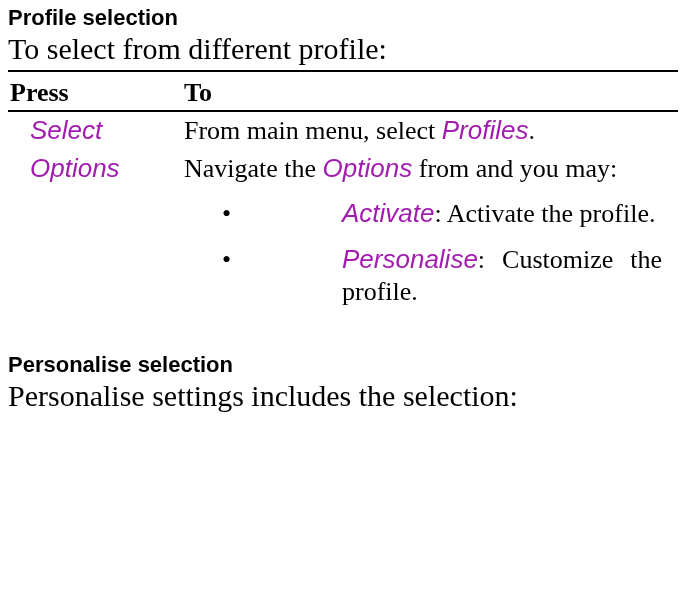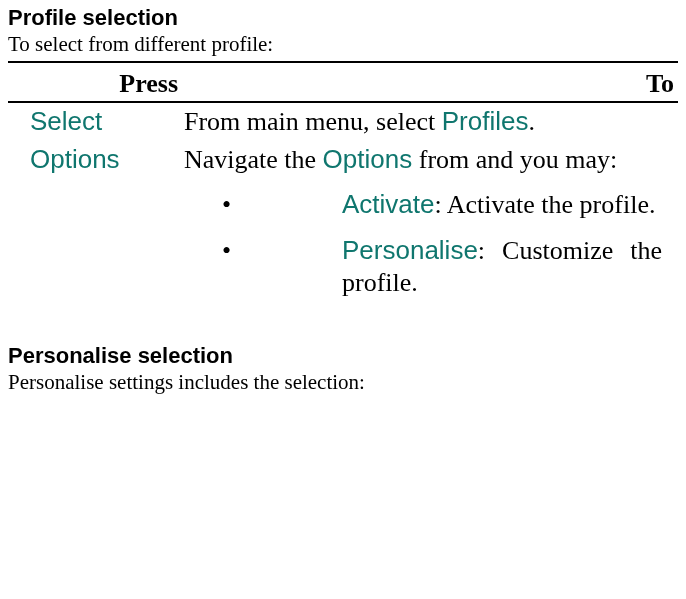--- a/index.html
+++ b/index.html
@@ -13,34 +13,34 @@
       width: 686px;
     }
     h1 {
       font-family: Arial, Helvetica, sans-serif;
       font-weight: bold;
       font-size: 22px;
       margin: 6px 0 0 0;
       line-height: 1.1;
     }
     .sub {
-      font-size: 21px;
+      font-size: 30px;
       margin: 2px 0 4px 0;
     }
     .rule {
       border: none;
       border-top: 2px solid #000;
       margin: 2px 0 4px 0;
     }
     table {
       width: 100%;
       border-collapse: collapse;
     }
     th {
-      text-align: right;
+      text-align: left;
       font-family: "Times New Roman", Times, serif;
       font-weight: bold;
       font-size: 26px;
       padding: 2px 4px 2px 2px;
       vertical-align: top;
       border-bottom: 2px solid #000;
     }
     td {
       vertical-align: top;
       padding: 2px 4px 2px 2px;
@@ -49,21 +49,22 @@
     }
     td.press {
       padding-left: 22px;
       width: 174px;
     }
     td.to {
       text-align: justify;
     }
     .ital-blue {
       font-family: Arial, Helvetica, sans-serif;
-      color: #0f766e;
+      font-style: italic;
+      color: #a21caf;
     }
     .options-list {
       padding-left: 26px;
     }
     .options-list .li {
       position: relative;
       padding-left: 120px;
       text-indent: -120px;
       margin: 12px;
     }

